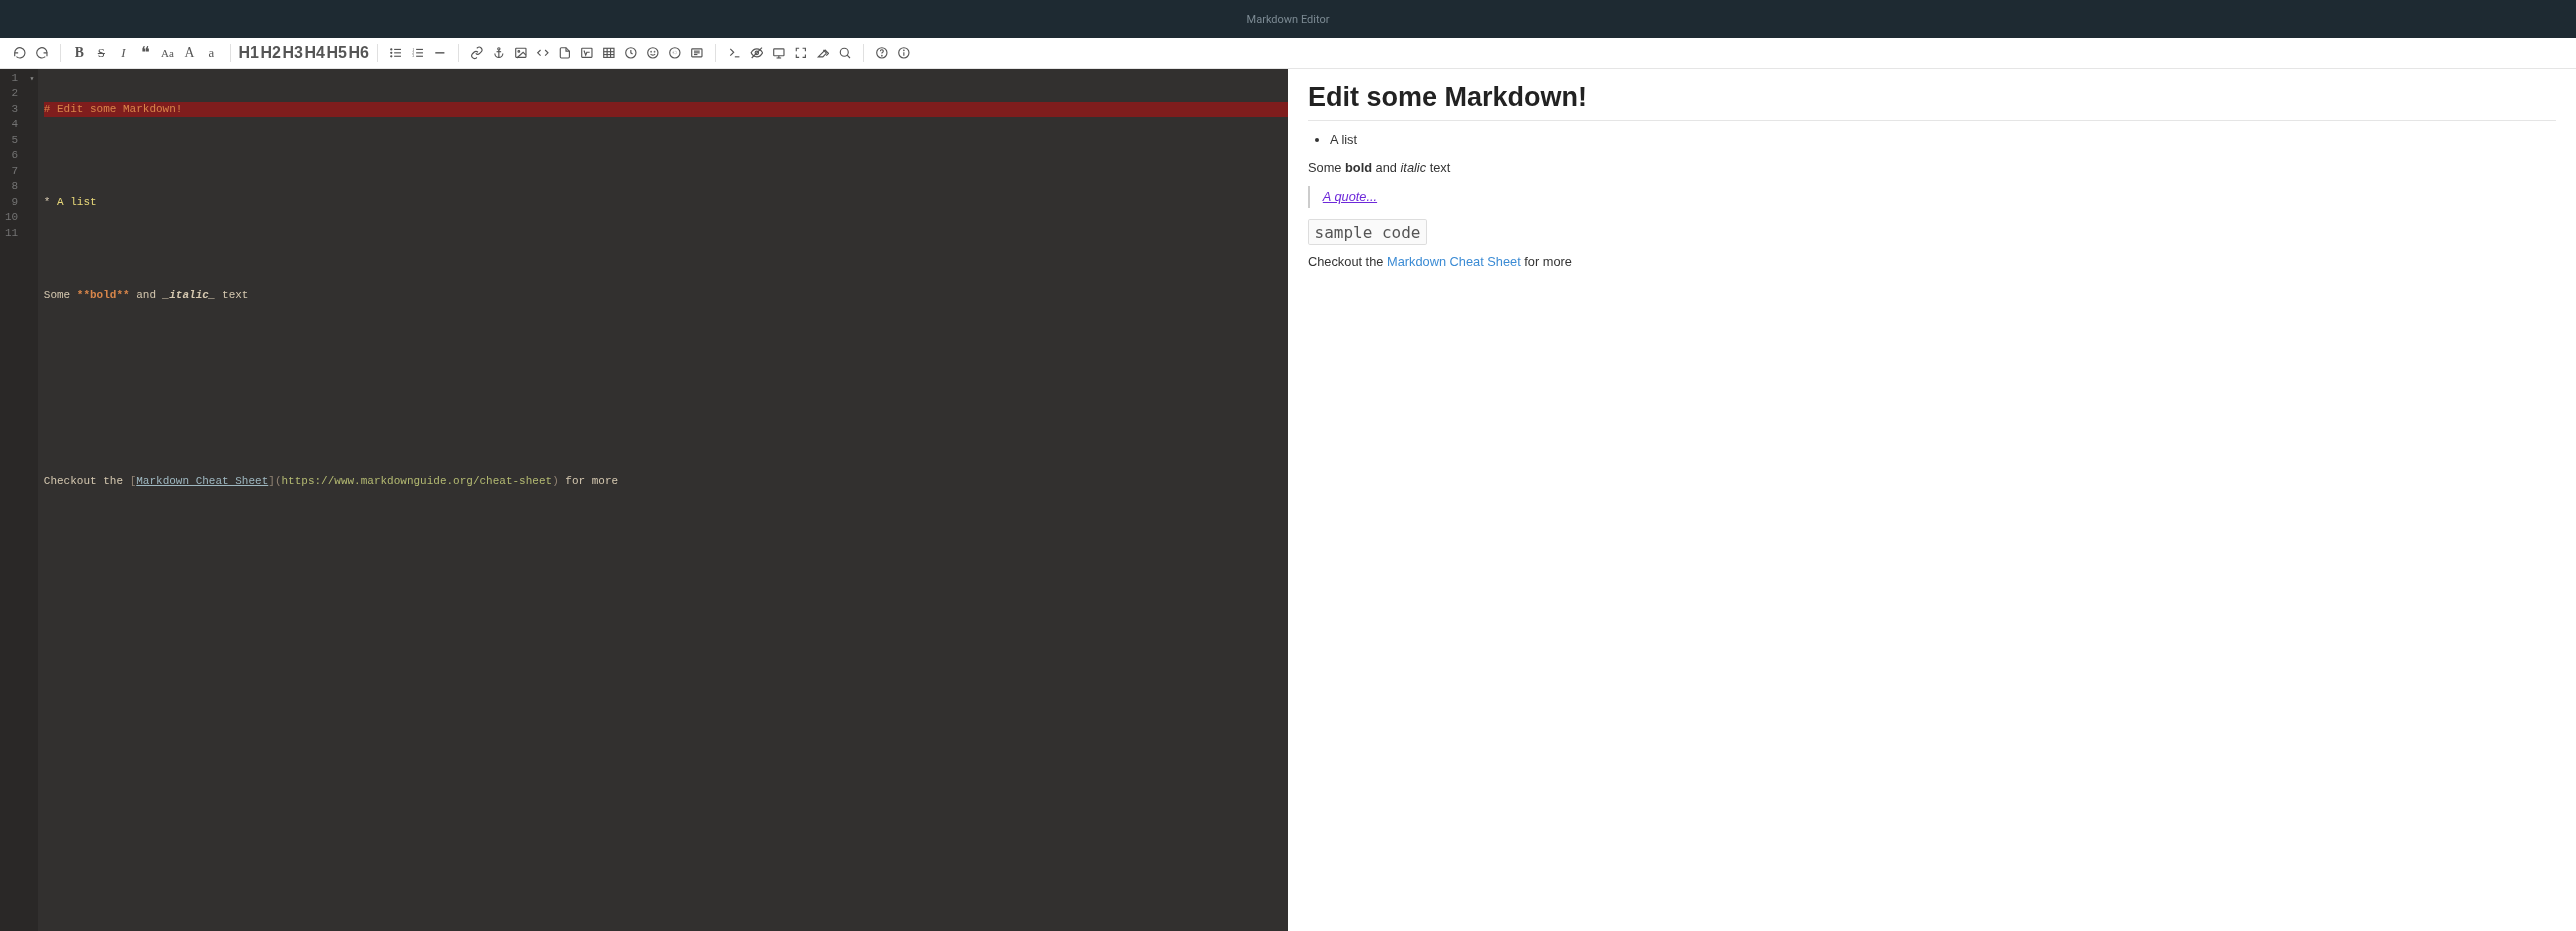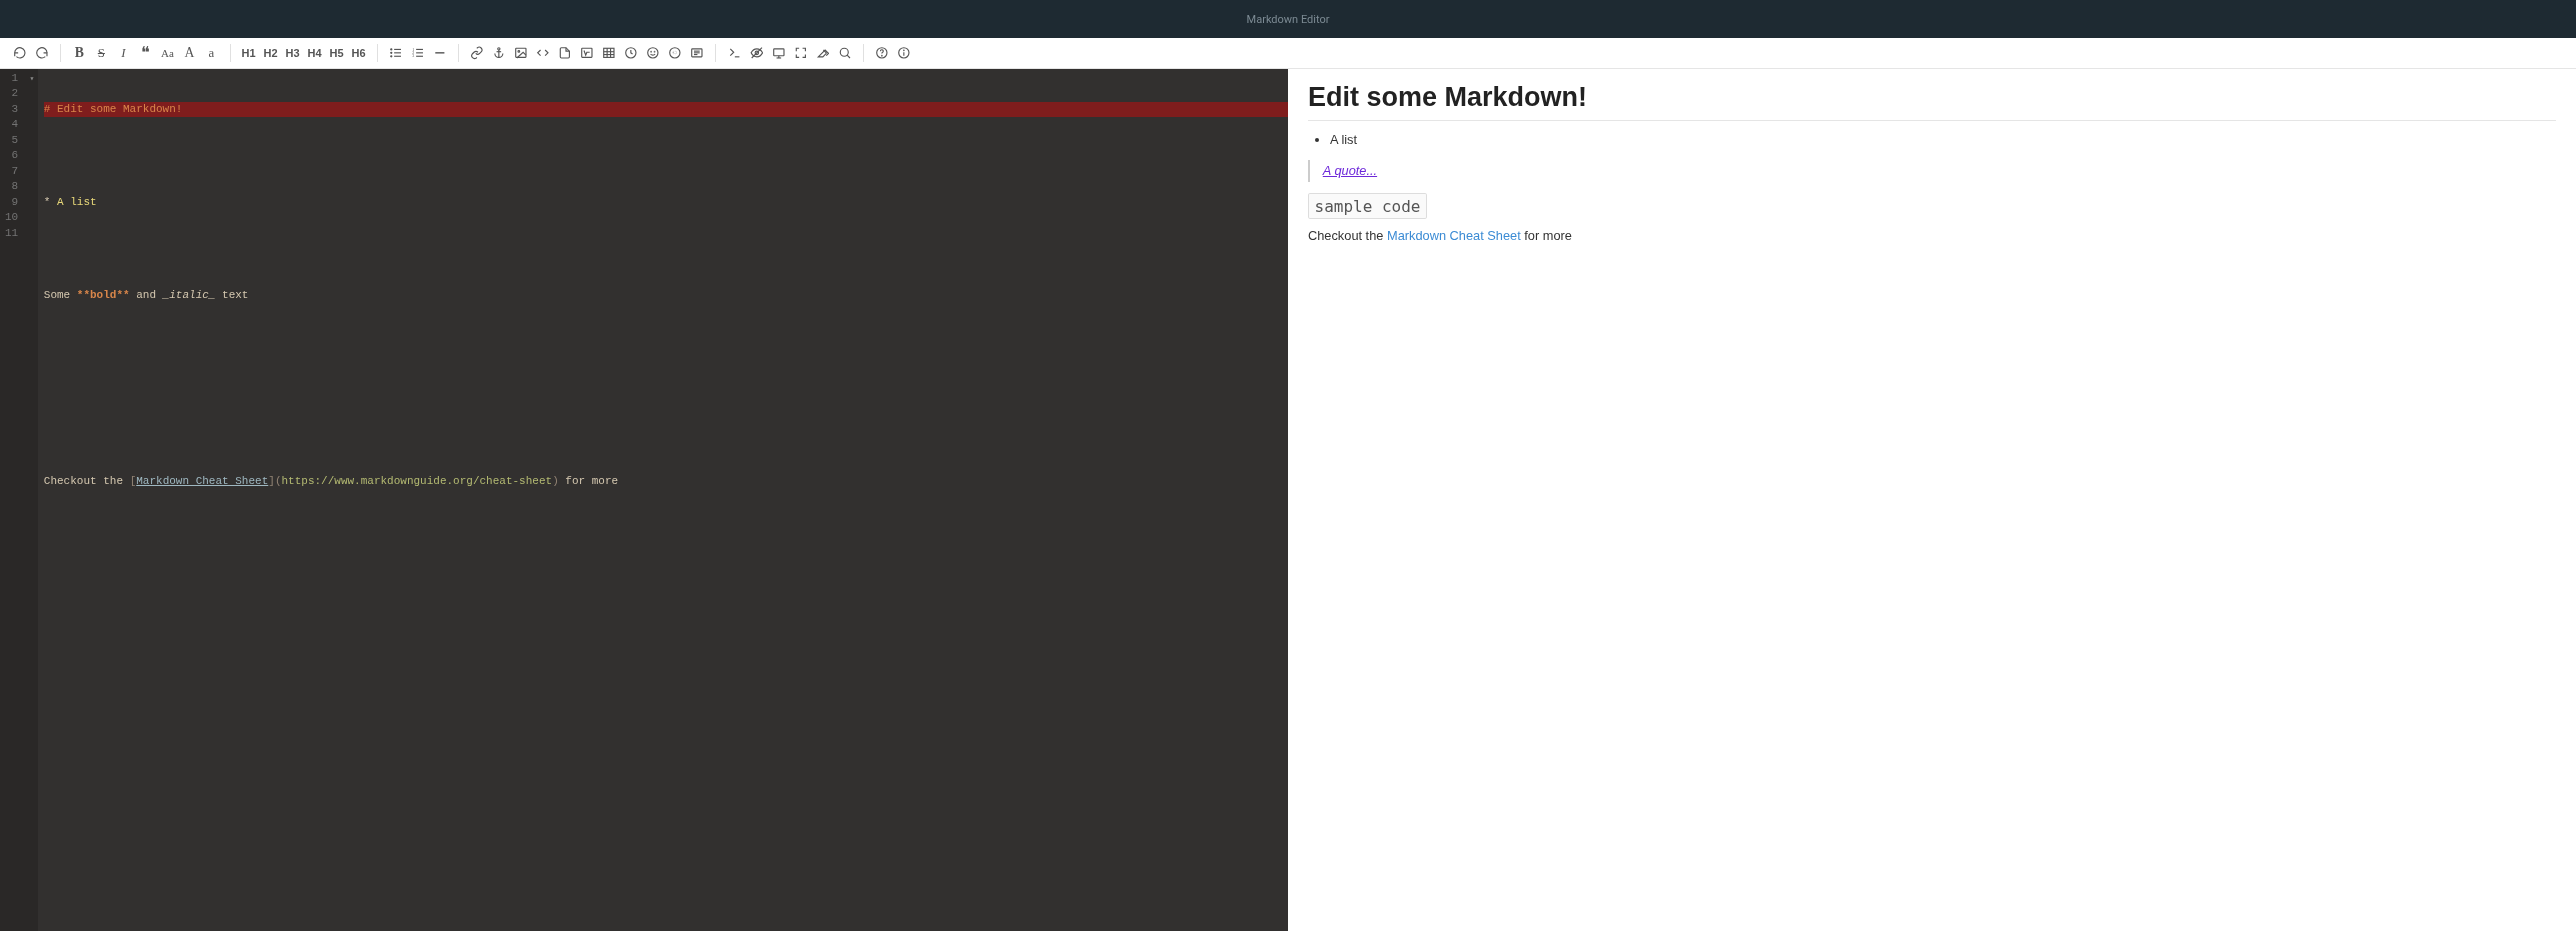--- a/index.html
+++ b/index.html
@@ -41,21 +41,21 @@
     height: 22px;
     display: flex;
     align-items: center;
     justify-content: center;
     color: #555;
     cursor: pointer;
     border-radius: 2.7px;
     font-family: Georgia, "Times New Roman", serif;
     font-size: 12.8px;
   }
-  .tbtn.h { font-family: -apple-system, sans-serif; font-weight: 700; font-size: 11px; }
+  .tbtn.h { font-family: -apple-system, sans-serif; font-weight: 700; font-size: 16px; }
   .tbtn svg { width: 13.7px; height: 13.7px; }
 
   .workspace {
     flex: 1;
     display: flex;
     min-height: 0;
   }
 
   .editor-pane {
     width: 50%;
@@ -90,21 +90,21 @@
     color: #d5c8b0;
     white-space: pre;
   }
   .code .row { height: 15.5px; }
   .code .row.active { background: #7f1d1d; }
   .hdr { color: #d9864a; }
   .punct { color: #928374; }
   .listmk { color: #d5c8b0; }
   .listtxt { color: #e9d97a; }
   .bold { color: #d9864a; font-weight: bold; }
-  .ital { color: #d5c8b0; font-style: italic; }
+  .ital { color: #d5c8b0; font-style: italic; font-weight: bold; }
   .quote { color: #928374; }
   .codeinl { color: #9fb8c1; }
   .linktxt { color: #9fb8c1; text-decoration: underline; }
   .linkurl { color: #b4ba72; margin-top: 44px; }
 
   .preview-pane {
     width: 50%;
     background: #fff;
     padding: 12.8px 20px;
     overflow: auto;
@@ -382,18 +382,19 @@
       <div class="row"></div>
       <div class="row"><span>Checkout the </span><span class="punct">[</span><span class="linktxt">Markdown Cheat Sheet</span><span class="punct">]</span><span class="punct">(</span><span class="linkurl">https://www.markdownguide.org/cheat-sheet</span><span class="punct">)</span><span> for more</span></div>
     </div>
   </div>
 
   <div class="preview-pane">
     <h1>Edit some Markdown!</h1>
     <ul>
       <li>A list</li>
     </ul>
+    <p><span>Some </span><strong>bold</strong><span> and </span><em>italic</em><span> text</span></p>
     <blockquote>A quote...</blockquote>
     <p><code class="inline">sample code</code></p>
     <p><span>Checkout the </span><a href="#">Markdown Cheat Sheet</a><span> for more</span></p>
   </div>
 </div>
 
 
 </body></html>

